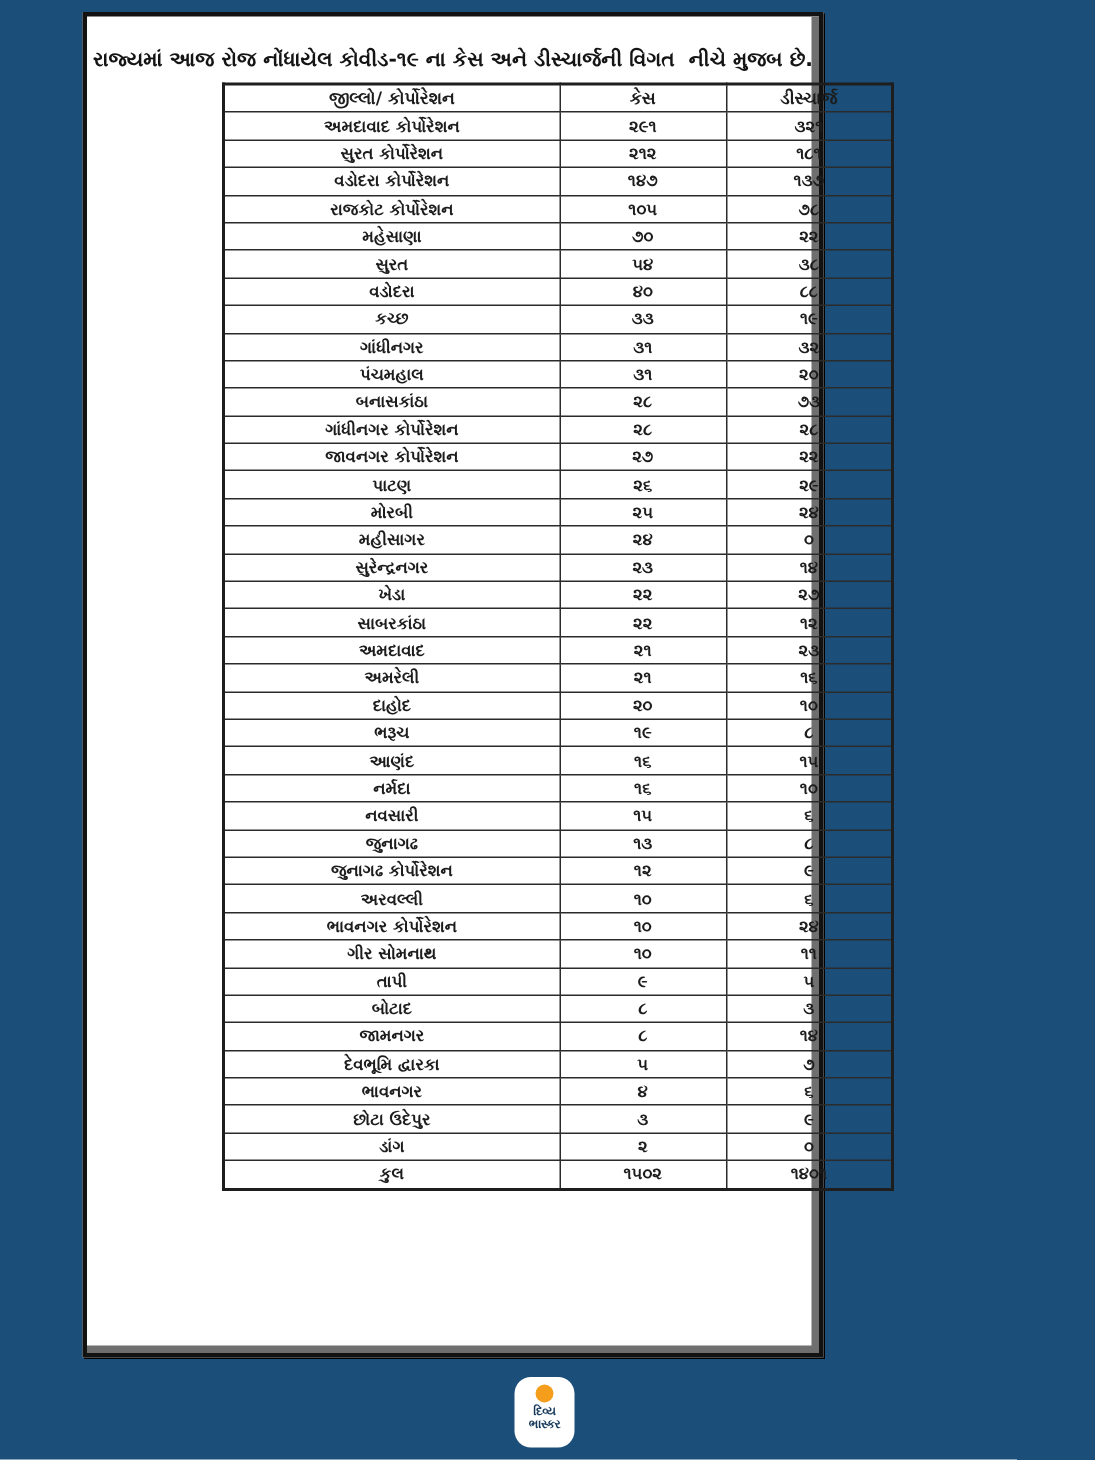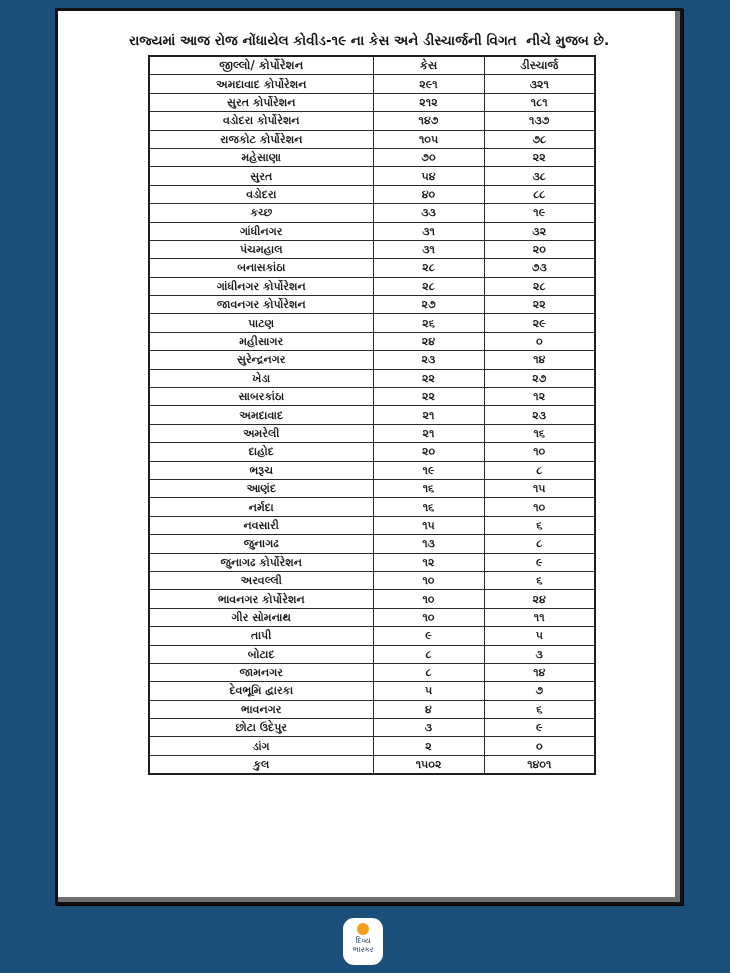--- a/index.html
+++ b/index.html
@@ -9,21 +9,21 @@
     height: 973px;
     overflow: hidden;
     font-family: "DejaVu Sans", sans-serif;
   }
   body { background: #1B4F79; position: relative; }
 
   .page {
     position: absolute;
     left: 55px;
     top: 8px;
-    width: 628px;
+    width: 494px;
     height: 897px;
     box-sizing: border-box;
     background: #ffffff;
     border: 3px solid #121212;
     box-shadow: inset -5px -5px 0 #6f6f6f, 1px 1px 0 #000;
   }
 
   .title {
     position: absolute;
     top: 21px;
@@ -77,21 +77,21 @@
   }
   .logo-dot {
     width: 12px;
     height: 12px;
     border-radius: 50%;
     background: #F59E1B;
     margin: 5px auto 2px auto;
   }
   .logo-text {
     font-size: 8px;
-    font-weight: 400;
+    font-weight: 700;
     color: #16395C;
     line-height: 1.1;
     letter-spacing: -0.3px;
   }
 </style>
 </head>
 <body style="background: rgb(27, 79, 121);">
 
 <div class="page">
   <div class="title">રાજ્યમાં આજ રોજ નોંધાયેલ કોવીડ-૧૯ ના કેસ અને ડીસ્ચાર્જની વિગત  નીચે મુજબ છે.</div>
@@ -174,20 +174,25 @@
           <td>જાવનગર કોર્પોરેશન</td>
           <td>૨૭</td>
           <td>૨૨</td>
         </tr>
         <tr>
           <td>પાટણ</td>
           <td>૨૬</td>
           <td>૨૯</td>
         </tr>
         <tr>
+          <td>મોરબી</td>
+          <td>૨૫</td>
+          <td>૨૪</td>
+        </tr>
+        <tr>
           <td>મહીસાગર</td>
           <td>૨૪</td>
           <td>૦</td>
         </tr>
         <tr>
           <td>સુરેન્દ્રનગર</td>
           <td>૨૩</td>
           <td>૧૪</td>
         </tr>
         <tr>

